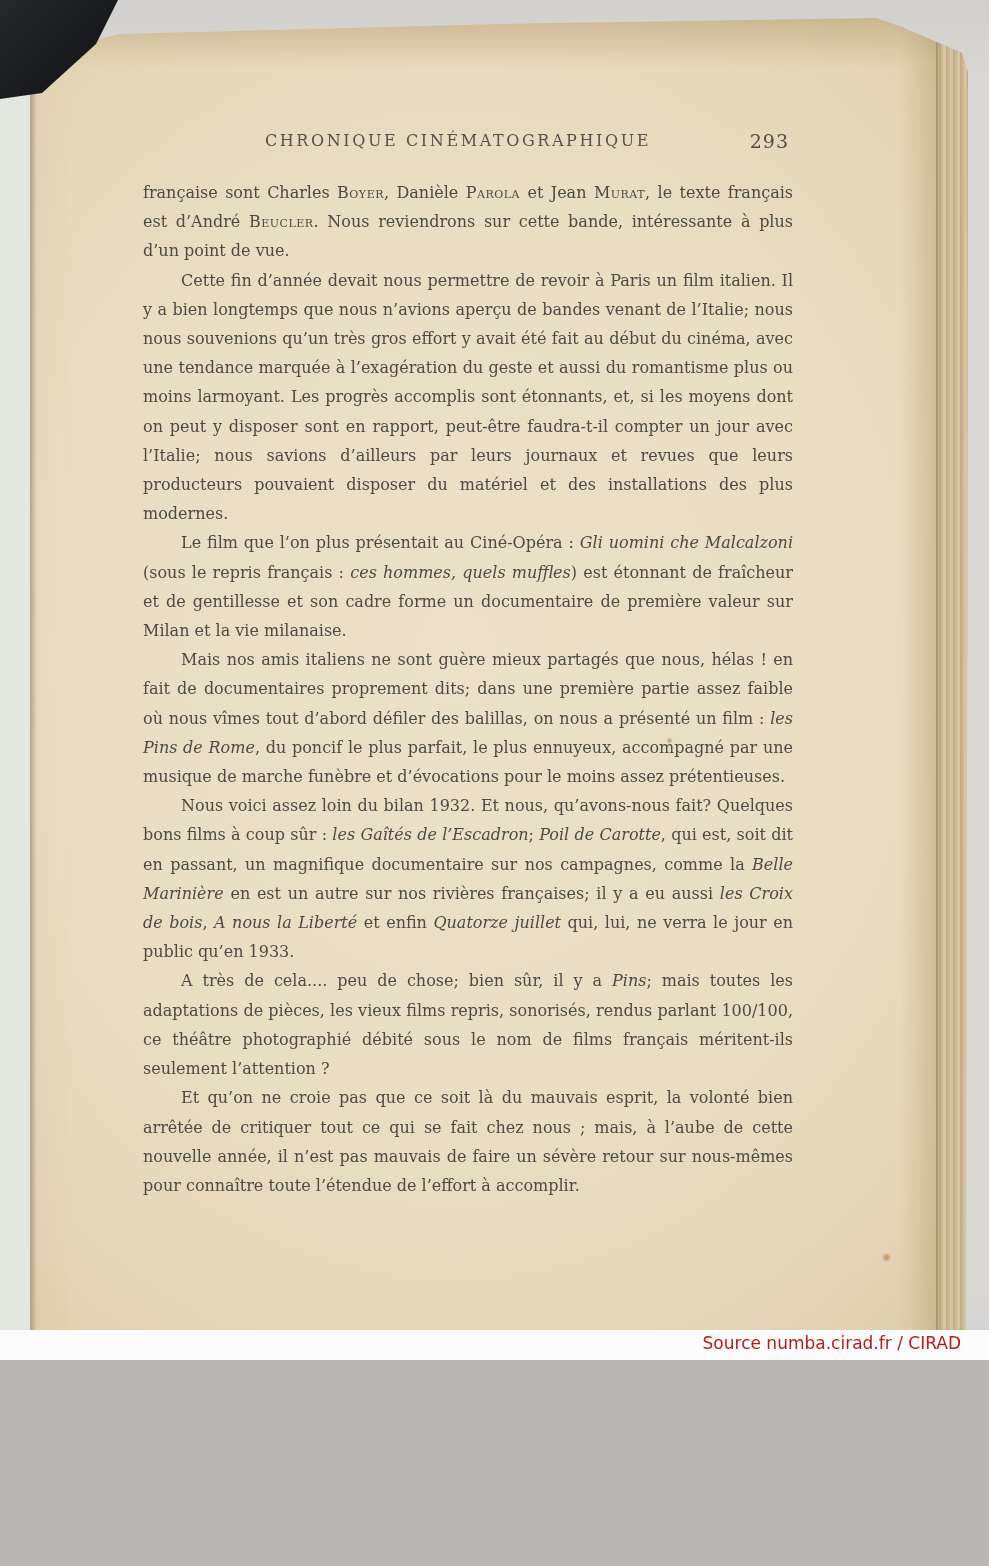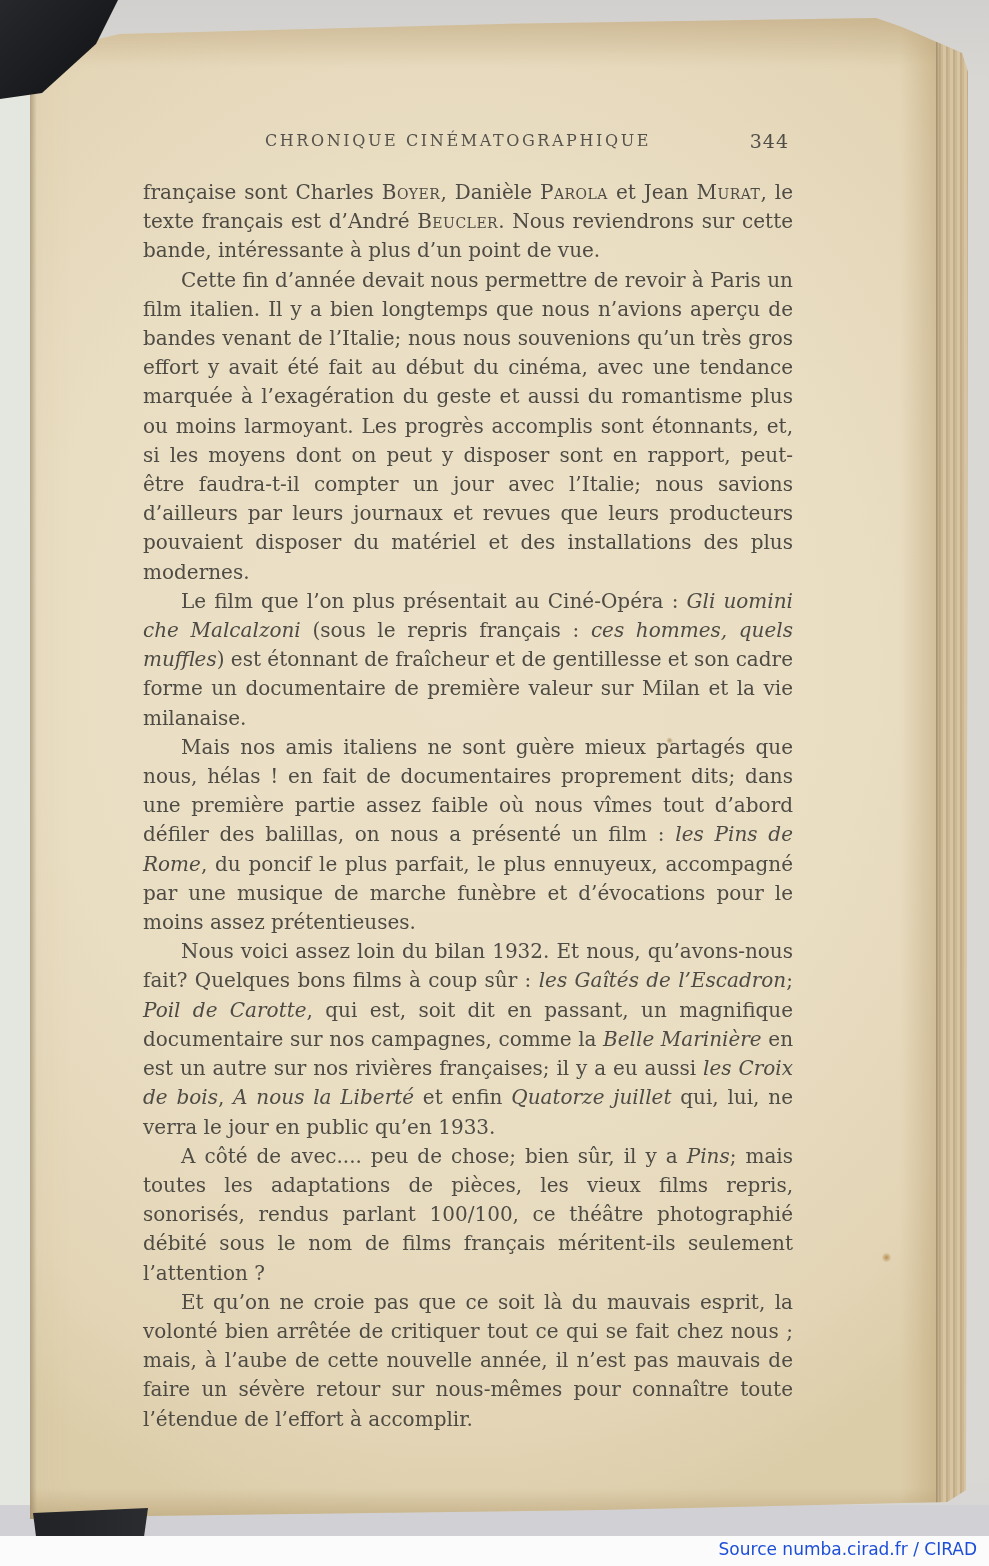--- a/index.html
+++ b/index.html
@@ -1,17 +1,17 @@
 <!DOCTYPE html>
 <html><head>
 <meta charset="utf-8">
 <style>
   html,body { margin:0; padding:0; background:#b9b8b4; }
   #stage {
-    position:relative; width:989px; height:1566px; overflow:hidden;
+    position:relative; width:989px; height:1360px; overflow:hidden;
     background:linear-gradient(180deg,#d2d0ce 0%, #d9d8d4 6%, #d9d8d4 94%, #d4d3d7 100%);
     font-family:"DejaVu Serif","Liberation Serif",serif;
   }
   
   .left-strip { position:absolute; left:0; top:0; width:30px; height:1566px; background:#e4e6e0; }
   .below-strip { position:absolute; left:0; top:1505px; width:989px; height:38px; background:#d1d0d5; }
 
   
   .page {
     position:absolute; left:0; top:0; width:989px; height:1566px;
@@ -44,60 +44,60 @@
 
   
   .header-row { position:absolute; left:143px; top:131px; width:650px; height:26px; }
   .running-header {
     display:block; text-align:center; font-size:16px; letter-spacing:2.6px;
     color:#55524b; transform:translateX(-10px);
   }
   .page-number { position:absolute; right:4px; top:-1px; font-size:19px; color:#514e47; letter-spacing:1px; }
 
   .body-text { position:absolute; left:143px; top:178px; width:650px; color:#4e4b44; }
-  .para { margin:0; font-size:20px; line-height:29.2px; text-align:justify; }
+  .para { margin:0; font-size:16px; line-height:29.2px; text-align:justify; }
   .para.indent { text-indent:38px; }
   .it { font-style:italic; }
   .sc { font-variant:small-caps; letter-spacing:.5px; }
 
   
   .source-bar { position:absolute; left:0; bottom:0; width:989px; height:30px; background:#fbfbfb; }
   .source-text {
-    position:absolute; right:12px; top:3px; font-family:"DejaVu Sans","Liberation Sans",sans-serif;
-    font-size:17px; color:#1d4ed8;
+    position:absolute; right:28px; top:3px; font-family:"DejaVu Sans","Liberation Sans",sans-serif;
+    font-size:17px; color:#b91c1c;
   }
 </style>
 </head>
 <body>
 
 <div id="stage">
   <div class="left-strip"></div>
   <div class="below-strip"></div>
 
   <div class="page">
     <div class="page-top-edge"></div>
     <div class="page-bottom-edge"></div>
     <div class="page-left-edge"></div>
     <div class="fore-bevel"></div>
     <div class="fore-edge"></div>
     <div class="stain s1"></div>
     <div class="stain s2"></div>
 
     <div class="header-row">
       <span class="running-header">CHRONIQUE CINÉMATOGRAPHIQUE</span>
-      <span class="page-number">344</span>
+      <span class="page-number">293</span>
     </div>
 
     <div class="body-text" id="page-text">
         <p class="para"><span>française sont Charles </span><span class="sc">Boyer</span><span>, Danièle </span><span class="sc">Parola</span><span> et Jean </span><span class="sc">Murat</span><span>, le texte français est d’André </span><span class="sc">Beucler</span><span>. Nous reviendrons sur cette bande, intéressante à plus d’un point de vue.</span></p>
         <p class="para indent"><span>Cette fin d’année devait nous permettre de revoir à Paris un film italien. Il y a bien longtemps que nous n’avions aperçu de bandes venant de l’Italie; nous nous souvenions qu’un très gros effort y avait été fait au début du cinéma, avec une tendance marquée à l’exagération du geste et aussi du romantisme plus ou moins larmoyant. Les progrès accomplis sont étonnants, et, si les moyens dont on peut y disposer sont en rapport, peut-être faudra-t-il compter un jour avec l’Italie; nous savions d’ailleurs par leurs journaux et revues que leurs producteurs pouvaient disposer du matériel et des installations des plus modernes.</span></p>
         <p class="para indent"><span>Le film que l’on plus présentait au Ciné-Opéra : </span><span class="it">Gli uomini che Malcalzoni</span><span> (sous le repris français : </span><span class="it">ces hommes, quels muffles</span><span>) est étonnant de fraîcheur et de gentillesse et son cadre forme un documentaire de première valeur sur Milan et la vie milanaise.</span></p>
         <p class="para indent"><span>Mais nos amis italiens ne sont guère mieux partagés que nous, hélas ! en fait de documentaires proprement dits; dans une première partie assez faible où nous vîmes tout d’abord défiler des balillas, on nous a présenté un film : </span><span class="it">les Pins de Rome</span><span>, du poncif le plus parfait, le plus ennuyeux, accompagné par une musique de marche funèbre et d’évocations pour le moins assez prétentieuses.</span></p>
         <p class="para indent"><span>Nous voici assez loin du bilan 1932. Et nous, qu’avons-nous fait? Quelques bons films à coup sûr : </span><span class="it">les Gaîtés de l’Escadron</span><span>; </span><span class="it">Poil de Carotte</span><span>, qui est, soit dit en passant, un magnifique documentaire sur nos campagnes, comme la </span><span class="it">Belle Marinière</span><span> en est un autre sur nos rivières françaises; il y a eu aussi </span><span class="it">les Croix de bois</span><span>, </span><span class="it">A nous la Liberté</span><span> et enfin </span><span class="it">Quatorze juillet</span><span> qui, lui, ne verra le jour en public qu’en 1933.</span></p>
-        <p class="para indent"><span>A côté de avec.... peu de chose; bien sûr, il y a </span><span class="it">Pins</span><span>; mais toutes les adaptations de pièces, les vieux films repris, sonorisés, rendus parlant 100/100, ce théâtre photographié débité sous le nom de films français méritent-ils seulement l’attention ?</span></p>
+        <p class="para indent"><span>A très de cela.... peu de chose; bien sûr, il y a </span><span class="it">Pins</span><span>; mais toutes les adaptations de pièces, les vieux films repris, sonorisés, rendus parlant 100/100, ce théâtre photographié débité sous le nom de films français méritent-ils seulement l’attention ?</span></p>
         <p class="para indent"><span>Et qu’on ne croie pas que ce soit là du mauvais esprit, la volonté bien arrêtée de critiquer tout ce qui se fait chez nous ; mais, à l’aube de cette nouvelle année, il n’est pas mauvais de faire un sévère retour sur nous-mêmes pour connaître toute l’étendue de l’effort à accomplir.</span></p>
       </div>
   </div>
 
   <div class="clamp-top"></div>
   <div class="clamp-bottom"></div>
 
   <div class="source-bar">
     <span class="source-text">Source numba.cirad.fr / CIRAD</span>
   </div>

